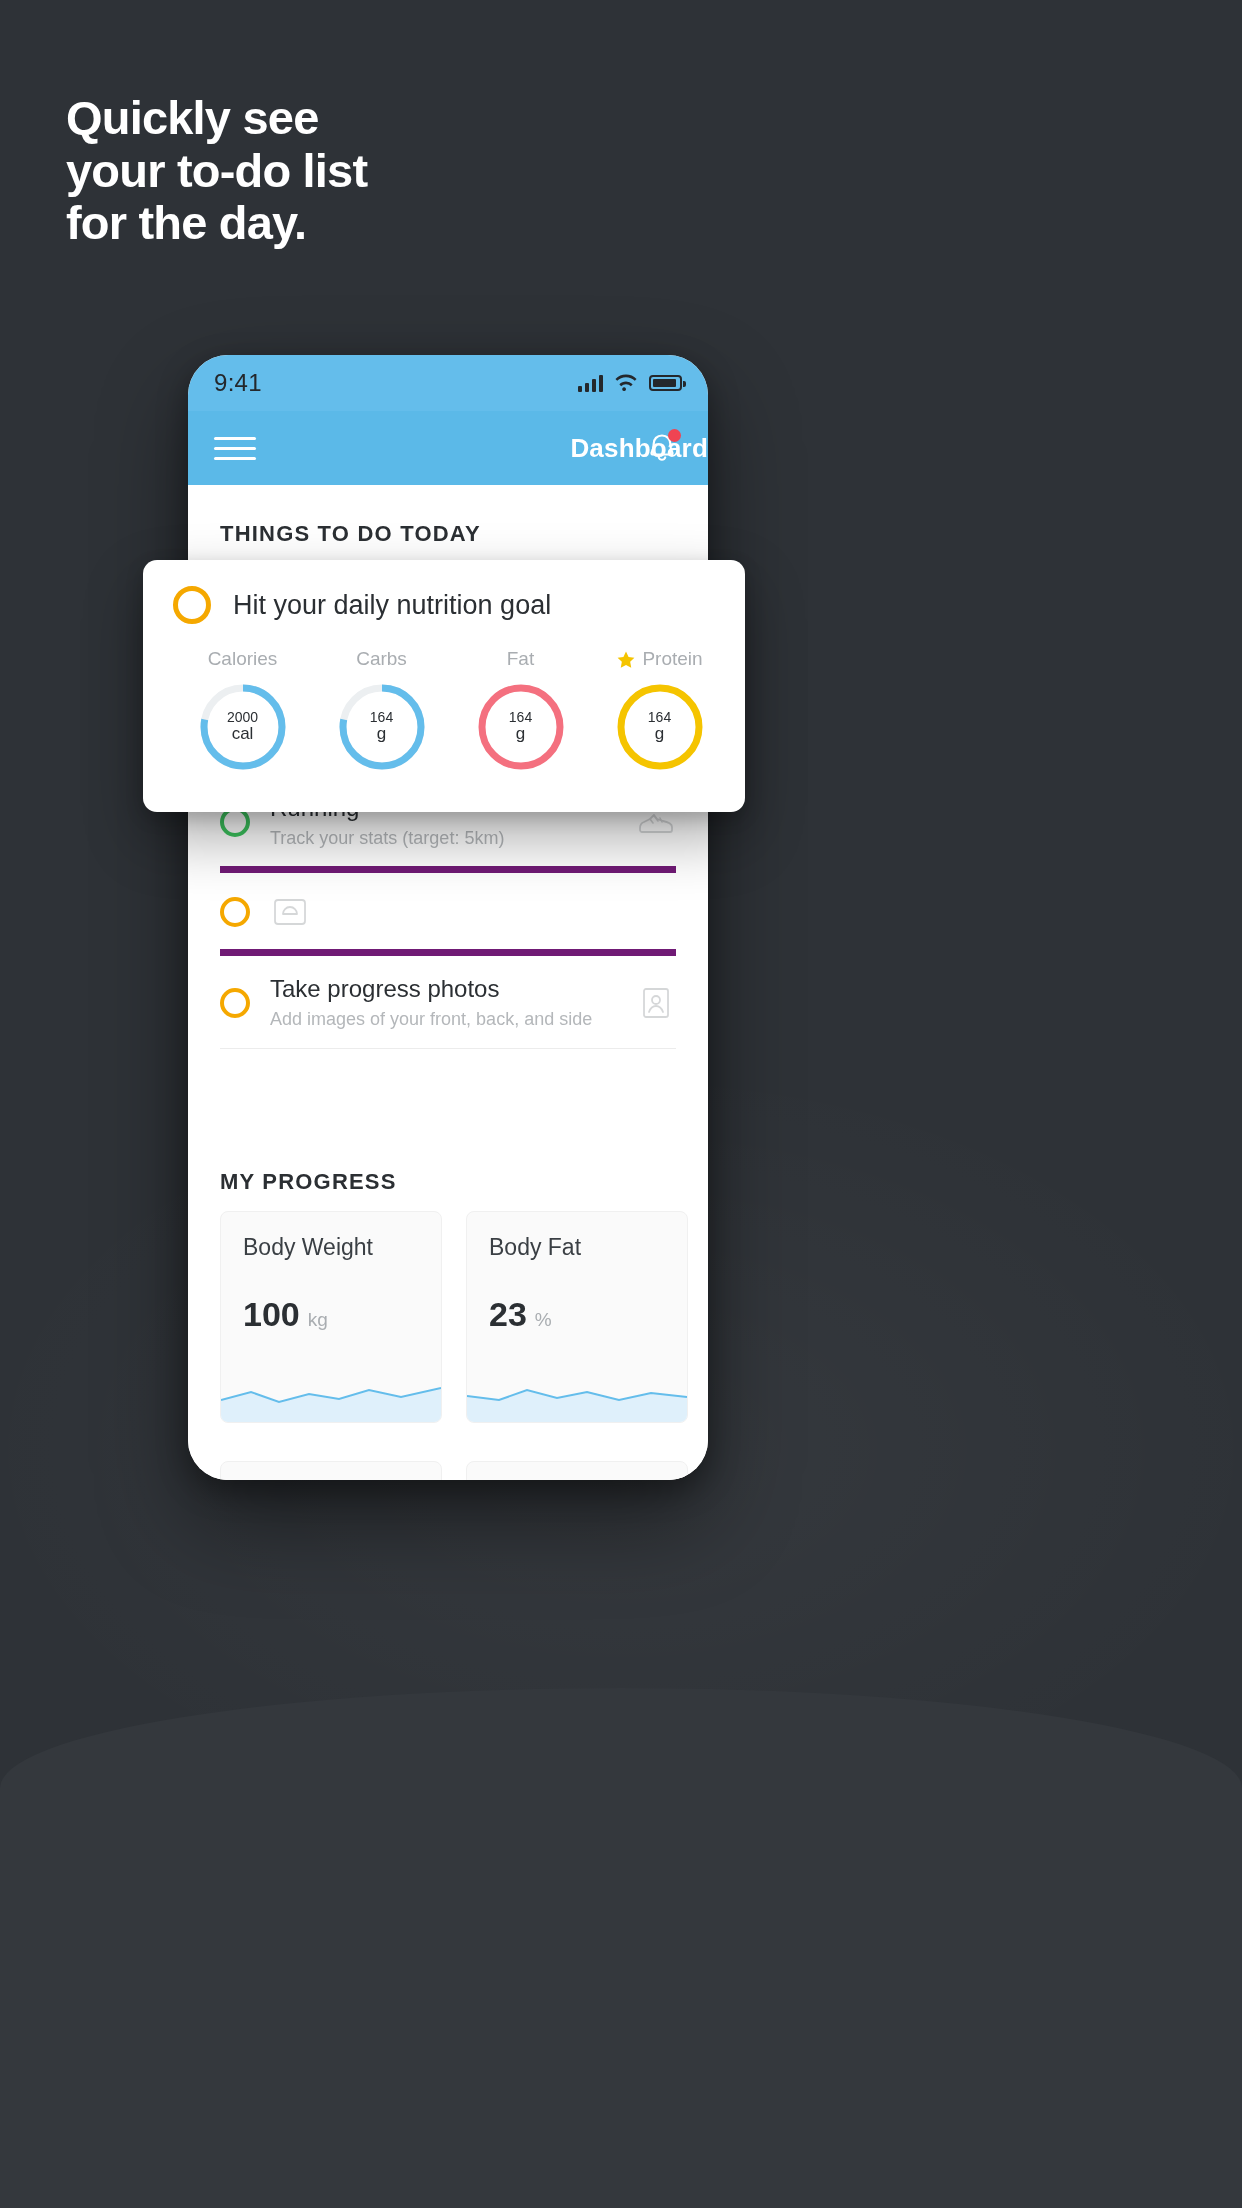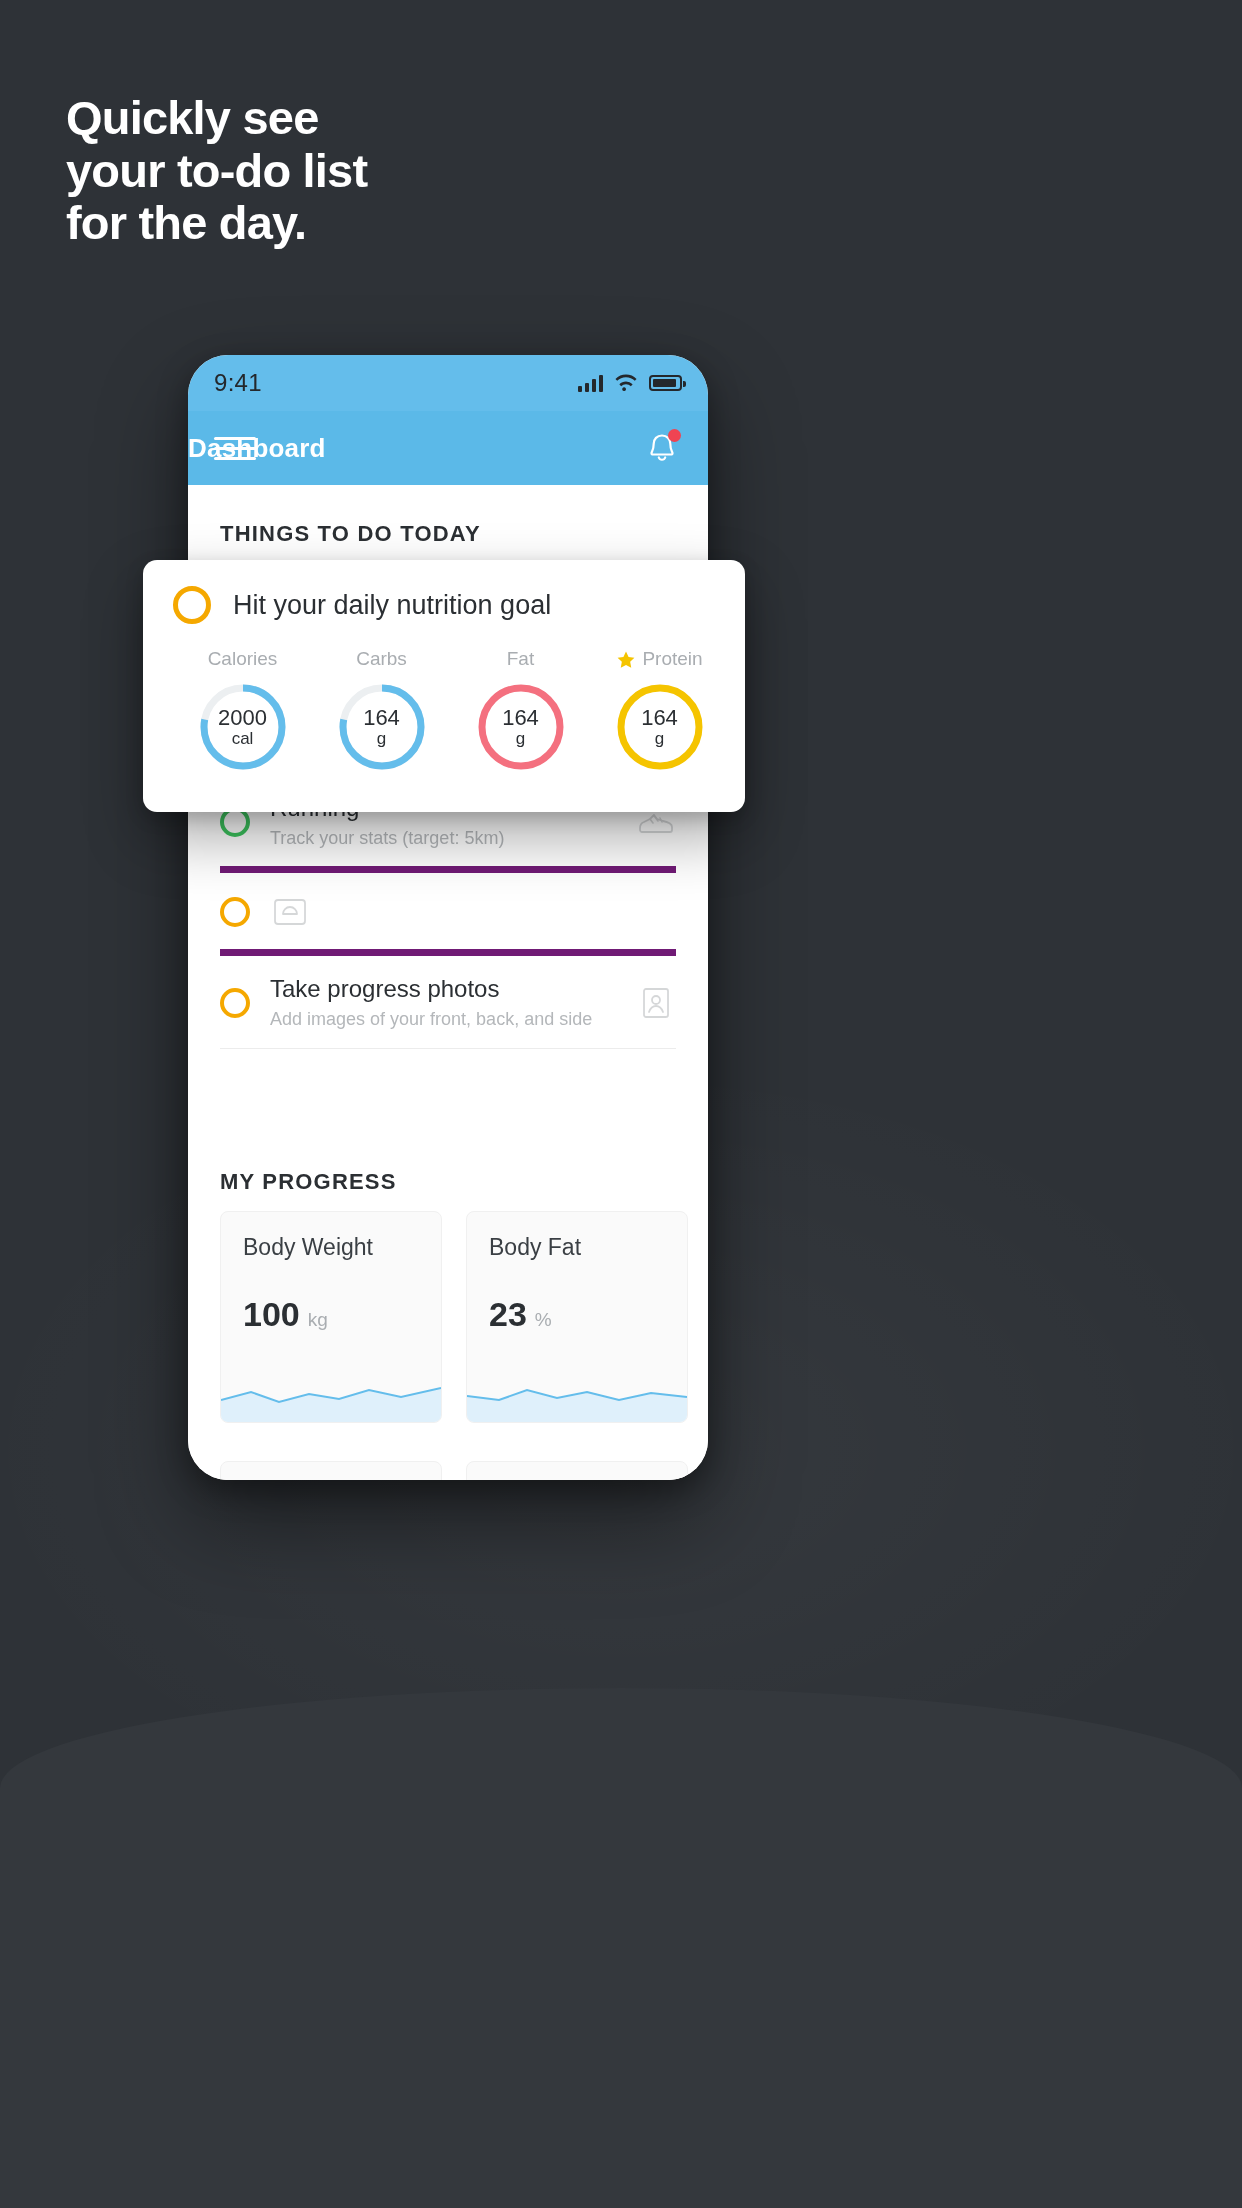--- a/index.html
+++ b/index.html
@@ -75,21 +75,21 @@
 
   
   .appbar {
     height:74px; background:#5bb9e8;
     display:flex; align-items:center; padding:0 26px;
     position:relative;
   }
   .hamburger { width:42px; display:flex; flex-direction:column; gap:7px; cursor:pointer; }
   .hamburger i { display:block; height:3px; background:#fff; border-radius:2px; }
   .appbar-title {
-    position:absolute; left:0; right:0; text-align:left;
+    position:absolute; left:0; right:0; text-align:right;
     color:#fff; font-size:26px; font-weight:bold; letter-spacing:0.2px;
     pointer-events:none;
   }
   .bell-wrap { margin-left:auto; position:relative; width:40px; height:40px; }
   .bell { position:absolute; inset:0; }
   .bell-dot {
     position:absolute; right:1px; top:1px; width:13px; height:13px;
     background:#ef4452; border-radius:50%;
   }
 
@@ -167,21 +167,21 @@
     font-size:19px; color:#a9adb1; display:flex; align-items:flex-end; gap:6px;
     height:24px;
   }
   .star { width:20px; height:20px; display:block; }
   .donut { position:relative; width:92px; height:92px; margin-top:11px; }
   .donut svg { display:block; transform:rotate(-90deg); }
   .donut .center {
     position:absolute; inset:0; display:flex; flex-direction:column;
     align-items:center; justify-content:center; line-height:1.08;
   }
-  .donut .dv { font-size:22px; color:#2b2f33; }
+  .donut .dv { font-size:14px; color:#2b2f33; }
   .donut .du { font-size:17px; color:#2b2f33; }
 </style>
 </head>
 <body>
 
 <div id="bg-glow"></div>
 <div id="bg-floor"></div>
 
 <div id="headline">
   <span class="ln">Quickly see</span>

